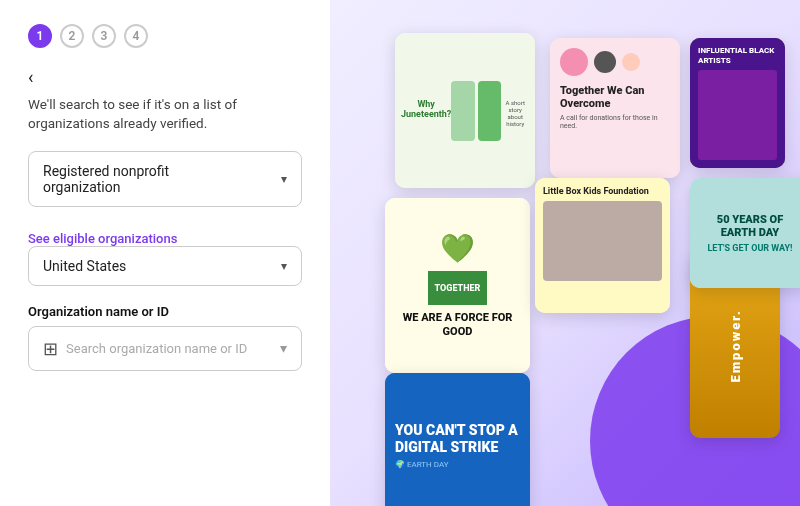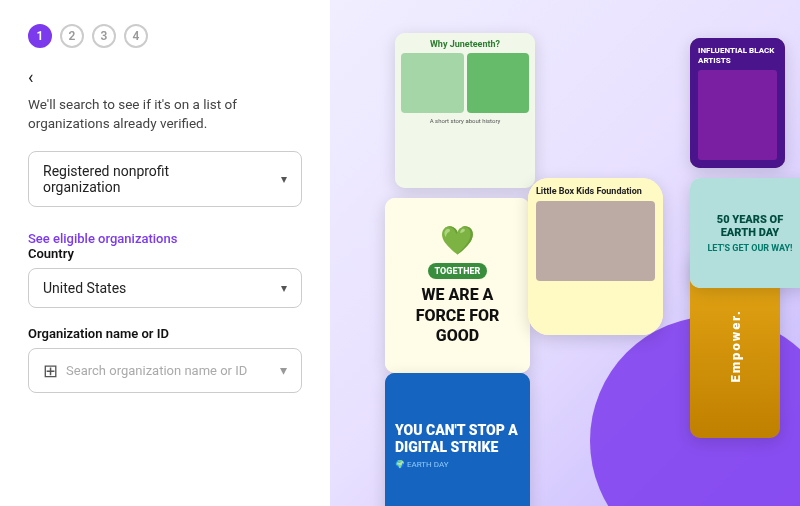--- a/index.html
+++ b/index.html
@@ -177,25 +177,24 @@
     .card-4 {
       width: 95px;
       height: 130px;
       top: 15px;
       left: 315px;
       background: #5c4033;
     }
     
     .card-5 {
       width: 135px;
-      height: 157px;
+      height: 135px;
       top: 155px;
-      left: 153px;
+      left: 160px;
       background: #fff9c4;
-      border-radius: 21px;
     }
     
     .card-6 {
       width: 90px;
       height: 185px;
       top: 230px;
       left: 315px;
       background: linear-gradient(180deg, #e6a817 0%, #c08000 100%);
     }
     
@@ -227,21 +226,21 @@
       z-index: 0;
     }
     .cards-container { z-index: 1; }
 
     
     .card-1-inner {
       padding: 6px;
       background: #f1f8e9;
       height: 100%;
       display: flex;
-      flex-direction: column;
+      flex-direction: row;
       align-items: center;
     }
     .card-1-title {
       font-size: 9px;
       font-weight: 700;
       color: #2e7d32;
       text-align: center;
       margin-bottom: 4px;
     }
     .card-1-photos {
@@ -296,25 +295,25 @@
       gap: 6px;
     }
     .heart-hand {
       font-size: 28px;
     }
     .together-badge {
       background: #388e3c;
       color: #fff;
       font-size: 9px;
       font-weight: 800;
-      padding: 3px 7px;
-      border-radius: 8px;
+      padding: 12px 7px;
+      border-radius: 0;
     }
     .force-text {
-      font-size: 16px;
+      font-size: 11px;
       font-weight: 800;
       color: #111;
       text-align: center;
       line-height: 1.3;
     }
 
     .card-4-inner {
       padding: 8px;
       background: #4a148c;
       height: 100%;
@@ -433,21 +432,20 @@
   <div class="field-group">
     <div class="select-box">
       <span>Registered nonprofit organization</span>
       <span class="chevron">▾</span>
     </div>
   </div>
 
   <a class="eligible-link">See eligible organizations</a>
 
   <div class="field-group">
-    <div class="field-label">Country</div>
     <div class="select-box">
       <span>United States</span>
       <span class="chevron">▾</span>
     </div>
   </div>
 
   <div class="field-group">
     <div class="field-label">Organization name or ID</div>
     <div class="org-search-box">
       <div class="org-search-left">
@@ -468,20 +466,31 @@
       <div class="card-1-inner">
         <div class="card-1-title">Why Juneteenth?</div>
         <div class="card-1-photos">
           <div class="photo-placeholder"></div>
           <div class="photo-placeholder dark"></div>
         </div>
         <div style="font-size:6px;color:#555;margin-top:4px;text-align:center;">A short story about history</div>
       </div>
     </div>
 
+    <div class="card card-2">
+      <div class="card-2-inner">
+        <div class="card-2-shapes">
+          <div class="shape-pink"></div>
+          <div class="shape-gray"></div>
+          <div class="shape-peach"></div>
+        </div>
+        <div class="card-2-title">Together We Can Overcome</div>
+        <div class="card-2-sub">A call for donations for those in need.</div>
+      </div>
+    </div>
 
     <div class="card card-3">
       <div class="card-3-inner">
         <div class="heart-hand">💚</div>
         <div class="together-badge">TOGETHER</div>
         <div class="force-text">WE ARE A FORCE FOR GOOD</div>
       </div>
     </div>
 
     <div class="card card-4">

